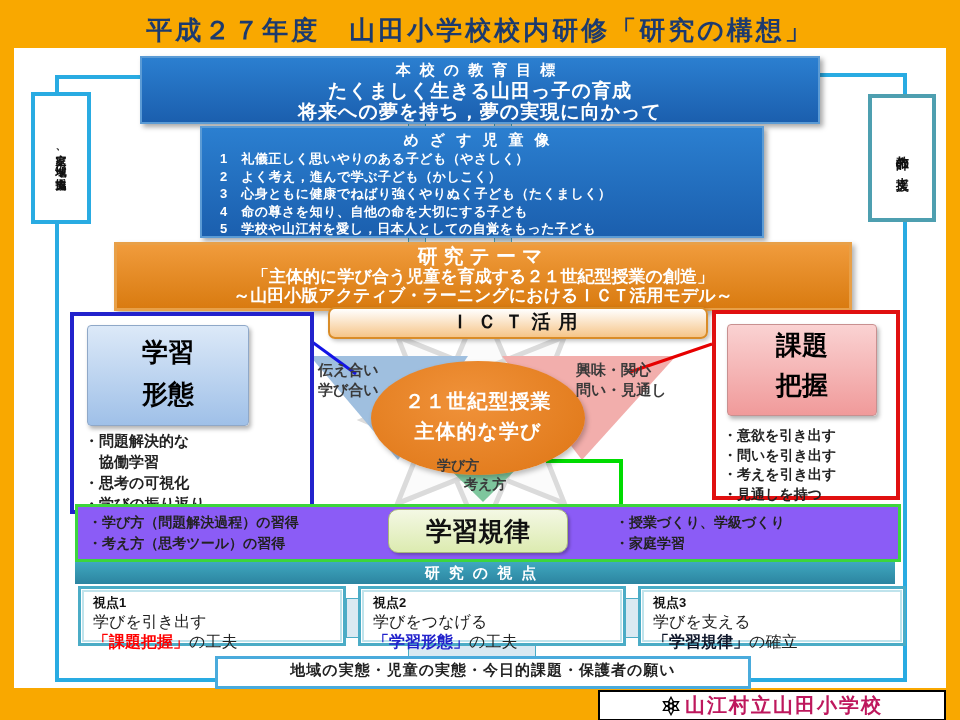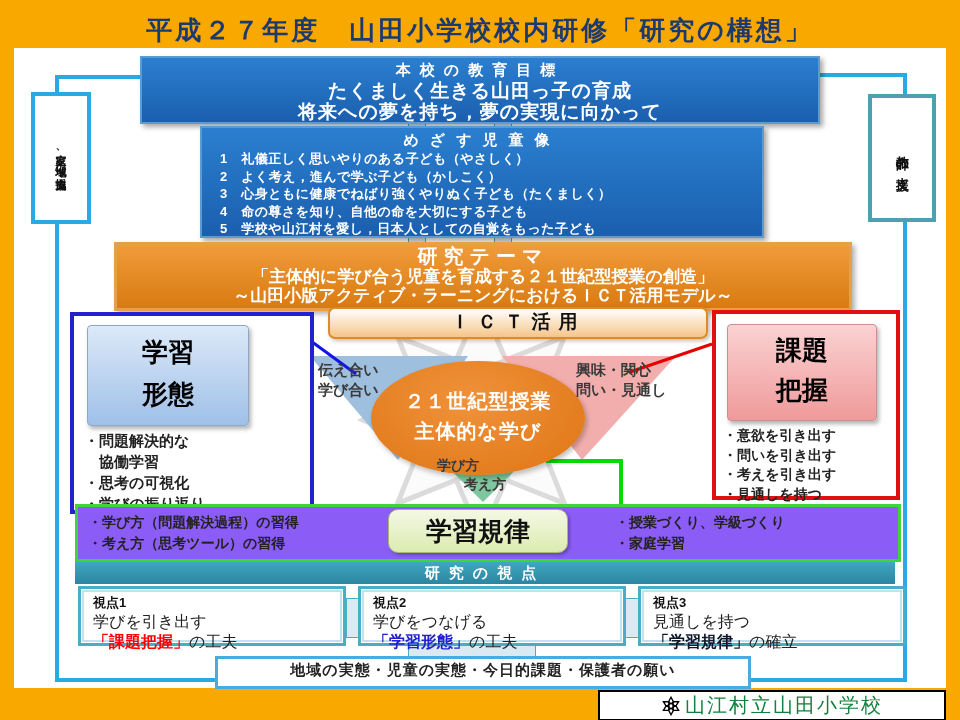--- a/index.html
+++ b/index.html
@@ -37,21 +37,21 @@
           font-weight:bold;display:flex;align-items:center;justify-content:center}
   #label-left{left:31px;top:92px;width:52px;height:124px;border:4px solid #29ABE2;font-size:11px;line-height:12px}
   #label-right{left:868px;top:94px;width:60px;height:120px;border:4px solid #4E9FB0;font-size:13px;letter-spacing:2px}
   
   #panel-form{left:70px;top:312px;width:236px;height:194px;border:4px solid #2222CC;background:#fff;z-index:3}
   #panel-grasp{left:712px;top:310px;width:180px;height:182px;border:4px solid #E01010;background:#fff;z-index:3}
   .pillbox{position:absolute;border-radius:4px;text-align:center;font-weight:bold;font-size:26px;
            box-shadow:2px 3px 4px rgba(0,0,0,.3);color:#000}
   #form-title{left:13px;top:9px;width:160px;height:94px;line-height:42px;padding-top:5px;
               background:linear-gradient(180deg,#DCE9F8,#9FC0E8);border:1px solid #8FA8C8}
-  #grasp-title{left:11px;top:10px;width:148px;height:90px;line-height:40px;padding-top:5px;
+  #grasp-title{left:11px;top:10px;width:148px;height:90px;line-height:40px;
                background:linear-gradient(180deg,#FAD2D2,#F09A9A);border:1px solid #C89090}
   .pbul{position:absolute;font-weight:bold;color:#222}
   #form-bullets{left:10px;top:114px;font-size:15px;line-height:21px}
   #grasp-bullets{left:7px;top:112px;font-size:14px;line-height:19.5px}
   
   #center-ellipse{left:371px;top:361px;width:214px;height:114px;border-radius:50%;z-index:3;
                   background:radial-gradient(ellipse at 45% 35%,#F0923A,#DE7514);color:#fff;
                   text-align:center;padding-top:25px;box-sizing:border-box;
                   box-shadow:2px 3px 5px rgba(0,0,0,.25)}
   #center-ellipse .ln{font-size:20px;font-weight:bold;line-height:30px;letter-spacing:1px}
@@ -79,22 +79,22 @@
   .vp .l2{font-size:16px;line-height:20px;color:#222}
   .vp .l3{font-size:16px;line-height:20px;color:#222}
   .vp .key{font-weight:bold}
   #vp1{left:78px} #vp2{left:358px} #vp3{left:638px}
   
   #foundation-box{left:215px;top:656px;width:530px;height:27px;border:3px solid #4AABDC;background:#fff;z-index:3;
                   font-size:15px;font-weight:bold;text-align:center;line-height:22px;letter-spacing:1px;color:#222}
   
   #footer-logo{left:598px;top:690px;width:344px;height:27px;background:#fff;border:2px solid #000;z-index:5;
                display:flex;align-items:center;justify-content:center;gap:4px}
-  #footer-logo .nm{font-family:"Liberation Serif","DejaVu Serif",serif;font-weight:normal;font-size:20px;
-                   letter-spacing:2px;color:#15803d}
+  #footer-logo .nm{font-family:"Liberation Serif","DejaVu Serif",serif;font-weight:bold;font-size:20px;
+                   letter-spacing:2px;color:#be185d}
   svg.overlay{left:0;top:0;z-index:2;pointer-events:none}
 </style>
 </head>
 <body>
 
 <div id="page-title" class="abs">平成２７年度　山田小学校校内研修「研究の構想」</div>
 
 <div id="white-area" class="abs"></div>
 
 <div class="abs cyan" style="left:55px;top:75px;width:4px;height:607px"></div>
@@ -226,21 +226,21 @@
 <div id="vp2" class="abs vp">
   <div class="vp-in">
     <div class="no">視点2</div>
     <div class="l2">学びをつなげる</div>
     <div class="l3"><span class="key" style="color: rgb(34, 34, 204);">「学習形態」</span><span>の工夫</span></div>
   </div>
 </div>
 <div id="vp3" class="abs vp">
   <div class="vp-in">
     <div class="no">視点3</div>
-    <div class="l2">見通しを持つ</div>
+    <div class="l2">学びを支える</div>
     <div class="l3"><span class="key" style="color: #0f172a;">「学習規律」</span><span>の確立</span></div>
   </div>
 </div>
 
 <div id="foundation-box" class="abs">地域の実態・児童の実態・今日的課題・保護者の願い</div>
 
 <div id="footer-logo" class="abs">
   <svg width="20" height="20" viewBox="-12 -12 24 24">
     <g fill="none" stroke="#000" stroke-width="1.6">
       <circle r="3.2"></circle>

